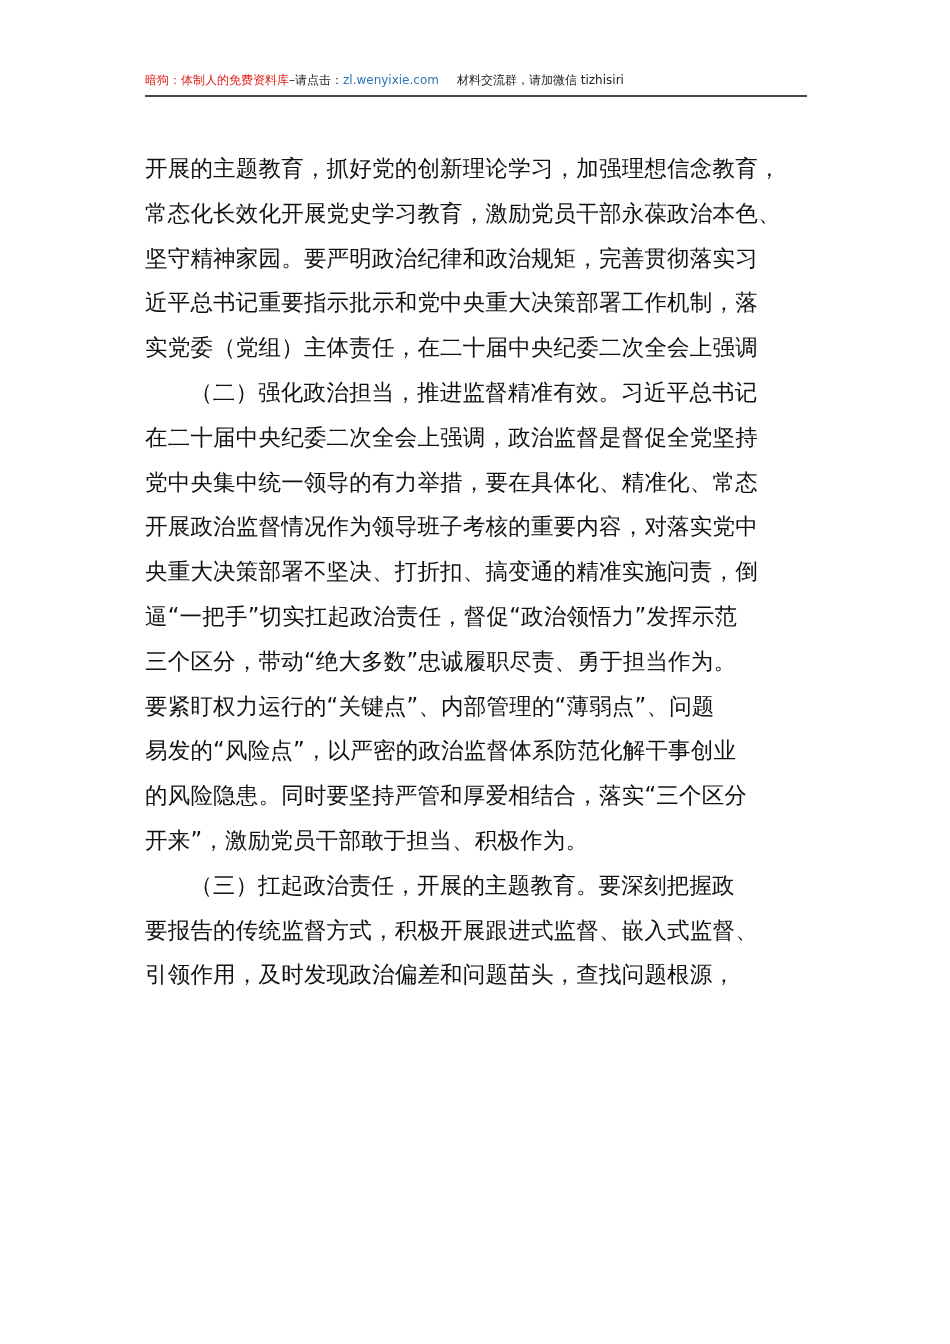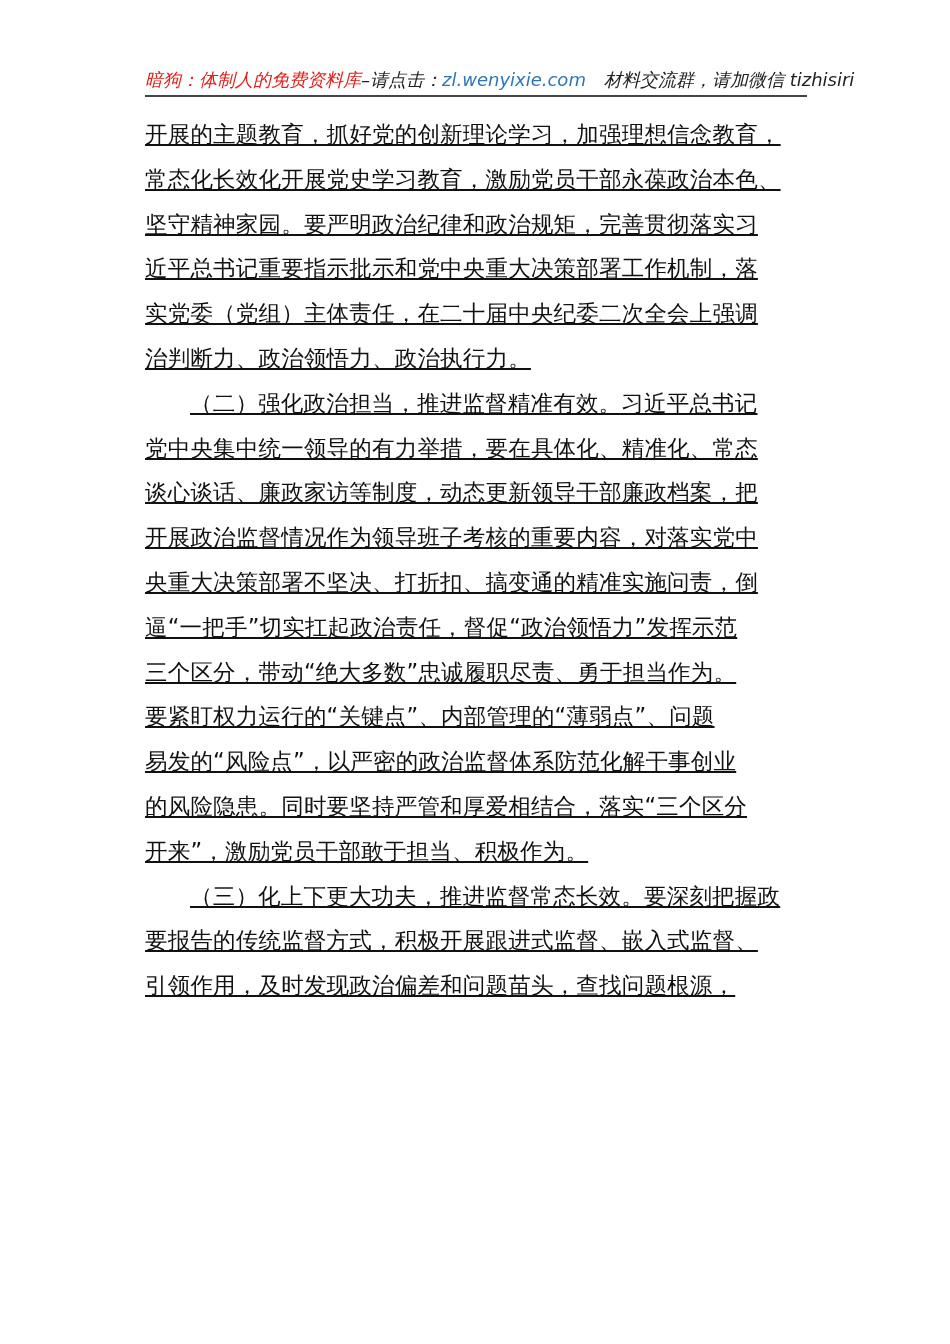--- a/index.html
+++ b/index.html
@@ -1,57 +1,56 @@
 <!DOCTYPE html>
 <html><head>
 <meta charset="utf-8">
 <style>
   html, body { margin: 0; padding: 0; background: #ffffff; }
   body { width: 950px; height: 1344px; position: relative; overflow: hidden;
          font-family: "DejaVu Sans", "Liberation Sans", sans-serif; color: #111; }
   .header { position: absolute; left: 145px; top: 68px; width: 660px; height: 24px;
-            font-size: 18px; white-space: nowrap; line-height: 24px; font-style: italic; }
+            font-size: 12px; white-space: nowrap; line-height: 24px; }
   .header .red { color: #e0201b; }
   .header .dark { color: #222; }
   .header .blue { color: #2e75b6; }
   .header .gap { display: inline-block; width: 18px; }
   .rule { position: absolute; left: 145px; top: 95px; width: 662px; height: 2px; background: #444; }
-  .body-text { position: absolute; left: 145px; top: 112px; width: 665px; text-decoration: underline; }
+  .body-text { position: absolute; left: 145px; top: 146px; width: 665px; }
   .line { height: 44.8px; line-height: 44.8px; font-size: 22.5px; white-space: nowrap;
           letter-spacing: 0.2px; color: #111; }
   .indent { padding-left: 45px; }
 </style>
 </head>
 <body>
 
 <div class="header">
   <span class="red">暗狗：体制人的免费资料库</span><span class="dark">–请点击：</span><span class="blue">zl.wenyixie.com</span><span class="gap"></span><span class="dark">材料交流群，请加微信 tizhisiri</span>
 </div>
 <div class="rule"></div>
 
 <div class="body-text">
   <div>
     <div class="line">开展的主题教育，抓好党的创新理论学习，加强理想信念教育，</div>
     <div class="line">常态化长效化开展党史学习教育，激励党员干部永葆政治本色、</div>
     <div class="line">坚守精神家园。要严明政治纪律和政治规矩，完善贯彻落实习</div>
     <div class="line">近平总书记重要指示批示和党中央重大决策部署工作机制，落</div>
     <div class="line">实党委（党组）主体责任，在二十届中央纪委二次全会上强调</div>
-    <div class="line">治判断力、政治领悟力、政治执行力。</div>
   </div>
   <div>
     <div class="line indent">（二）强化政治担当，推进监督精准有效。习近平总书记</div>
+    <div class="line">在二十届中央纪委二次全会上强调，政治监督是督促全党坚持</div>
     <div class="line">党中央集中统一领导的有力举措，要在具体化、精准化、常态</div>
-    <div class="line">谈心谈话、廉政家访等制度，动态更新领导干部廉政档案，把</div>
     <div class="line">开展政治监督情况作为领导班子考核的重要内容，对落实党中</div>
     <div class="line">央重大决策部署不坚决、打折扣、搞变通的精准实施问责，倒</div>
     <div class="line">逼“一把手”切实扛起政治责任，督促“政治领悟力”发挥示范</div>
     <div class="line">三个区分，带动“绝大多数”忠诚履职尽责、勇于担当作为。</div>
     <div class="line">要紧盯权力运行的“关键点”、内部管理的“薄弱点”、问题</div>
     <div class="line">易发的“风险点”，以严密的政治监督体系防范化解干事创业</div>
     <div class="line">的风险隐患。同时要坚持严管和厚爱相结合，落实“三个区分</div>
     <div class="line">开来”，激励党员干部敢于担当、积极作为。</div>
   </div>
   <div>
-    <div class="line indent">（三）化上下更大功夫，推进监督常态长效。要深刻把握政</div>
+    <div class="line indent">（三）扛起政治责任，开展的主题教育。要深刻把握政</div>
     <div class="line">要报告的传统监督方式，积极开展跟进式监督、嵌入式监督、</div>
     <div class="line">引领作用，及时发现政治偏差和问题苗头，查找问题根源，</div>
   </div>
 </div>
 
 </body></html>

